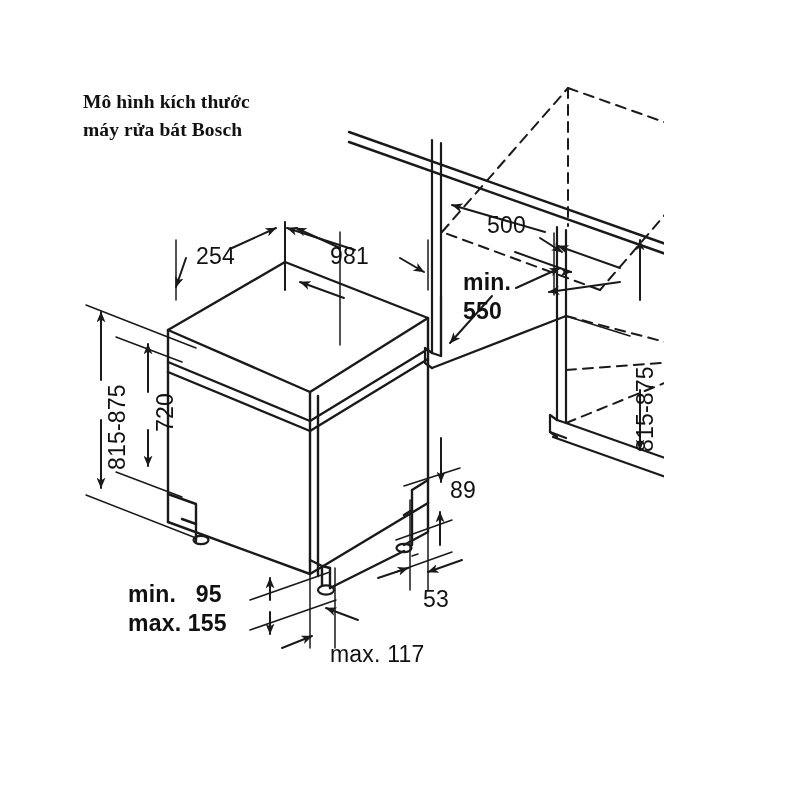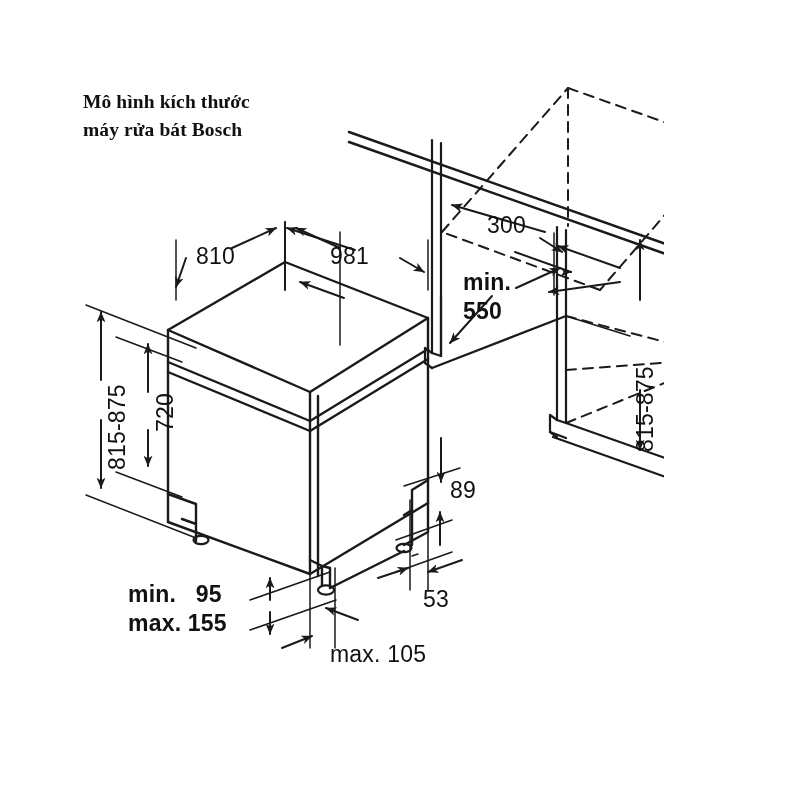--- a/index.html
+++ b/index.html
@@ -241,37 +241,37 @@
         <line x1="176" y1="240" x2="176" y2="300"></line>
         <line x1="428" y1="240" x2="428" y2="290"></line>
       </g>
 
     </g>
   </svg>
 
   <div class="title-block">Mô hình kích thước
 máy rửa bát Bosch</div>
 
-  <div class="dim" style="left:196px; top:243px;">810</div>
+  <div class="dim" style="left:196px; top:243px;">254</div>
 
   <div class="dim" style="left:330px; top:243px;">981</div>
 
   <div class="dim vert" style="left:104px; top:470px;">815-875</div>
 
   <div class="dim vert" style="left:152px; top:432px;">720</div>
 
-  <div class="dim" style="left:487px; top:212px;">300</div>
+  <div class="dim" style="left:487px; top:212px;">500</div>
 
   <div class="dim two-line" style="left:463px; top:268px;">min.
 550</div>
 
   <div class="dim vert" style="left:632px; top:452px;">815-875</div>
 
   <div class="dim" style="left:450px; top:477px;">89</div>
 
   <div class="dim" style="left:423px; top:586px;text-align:center;">53</div>
 
   <div class="dim two-line" style="left:128px; top:580px;">min.&nbsp;&nbsp; 95
 max. 155</div>
 
-  <div class="dim" style="left:330px; top:641px;">max. 105</div>
+  <div class="dim" style="left:330px; top:641px;">max. 117</div>
 
 </div>
 
 </body></html>

